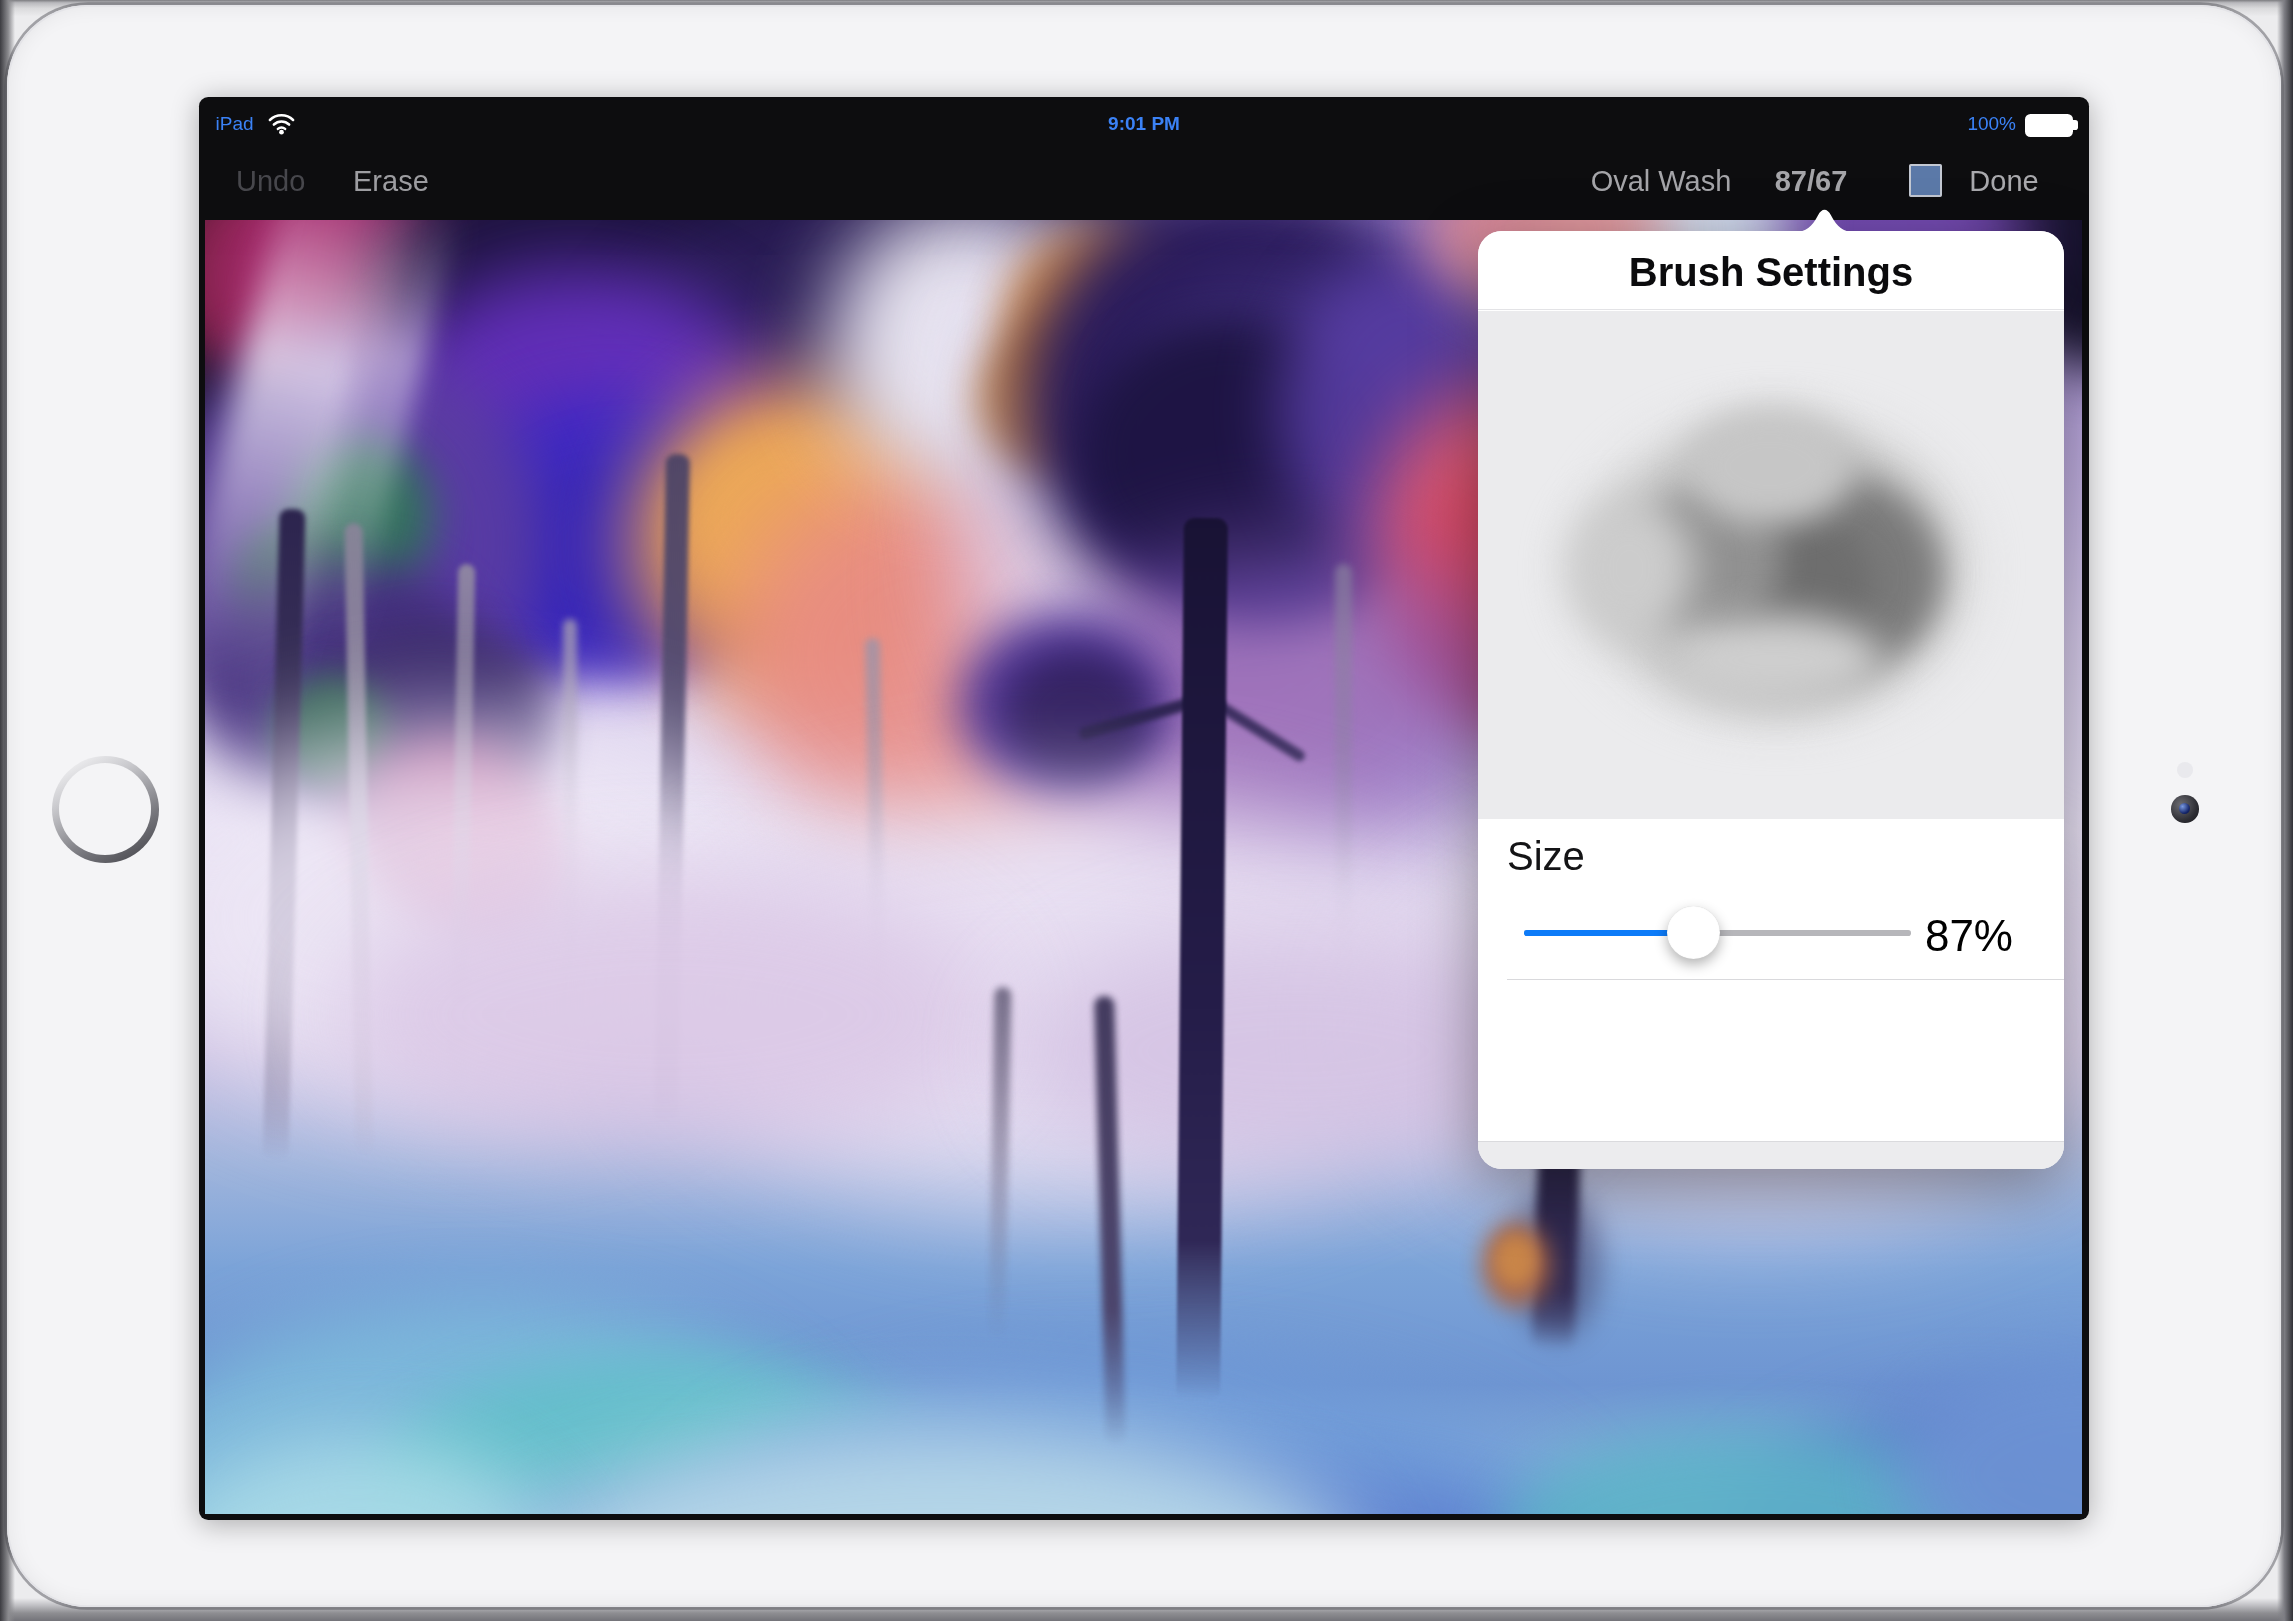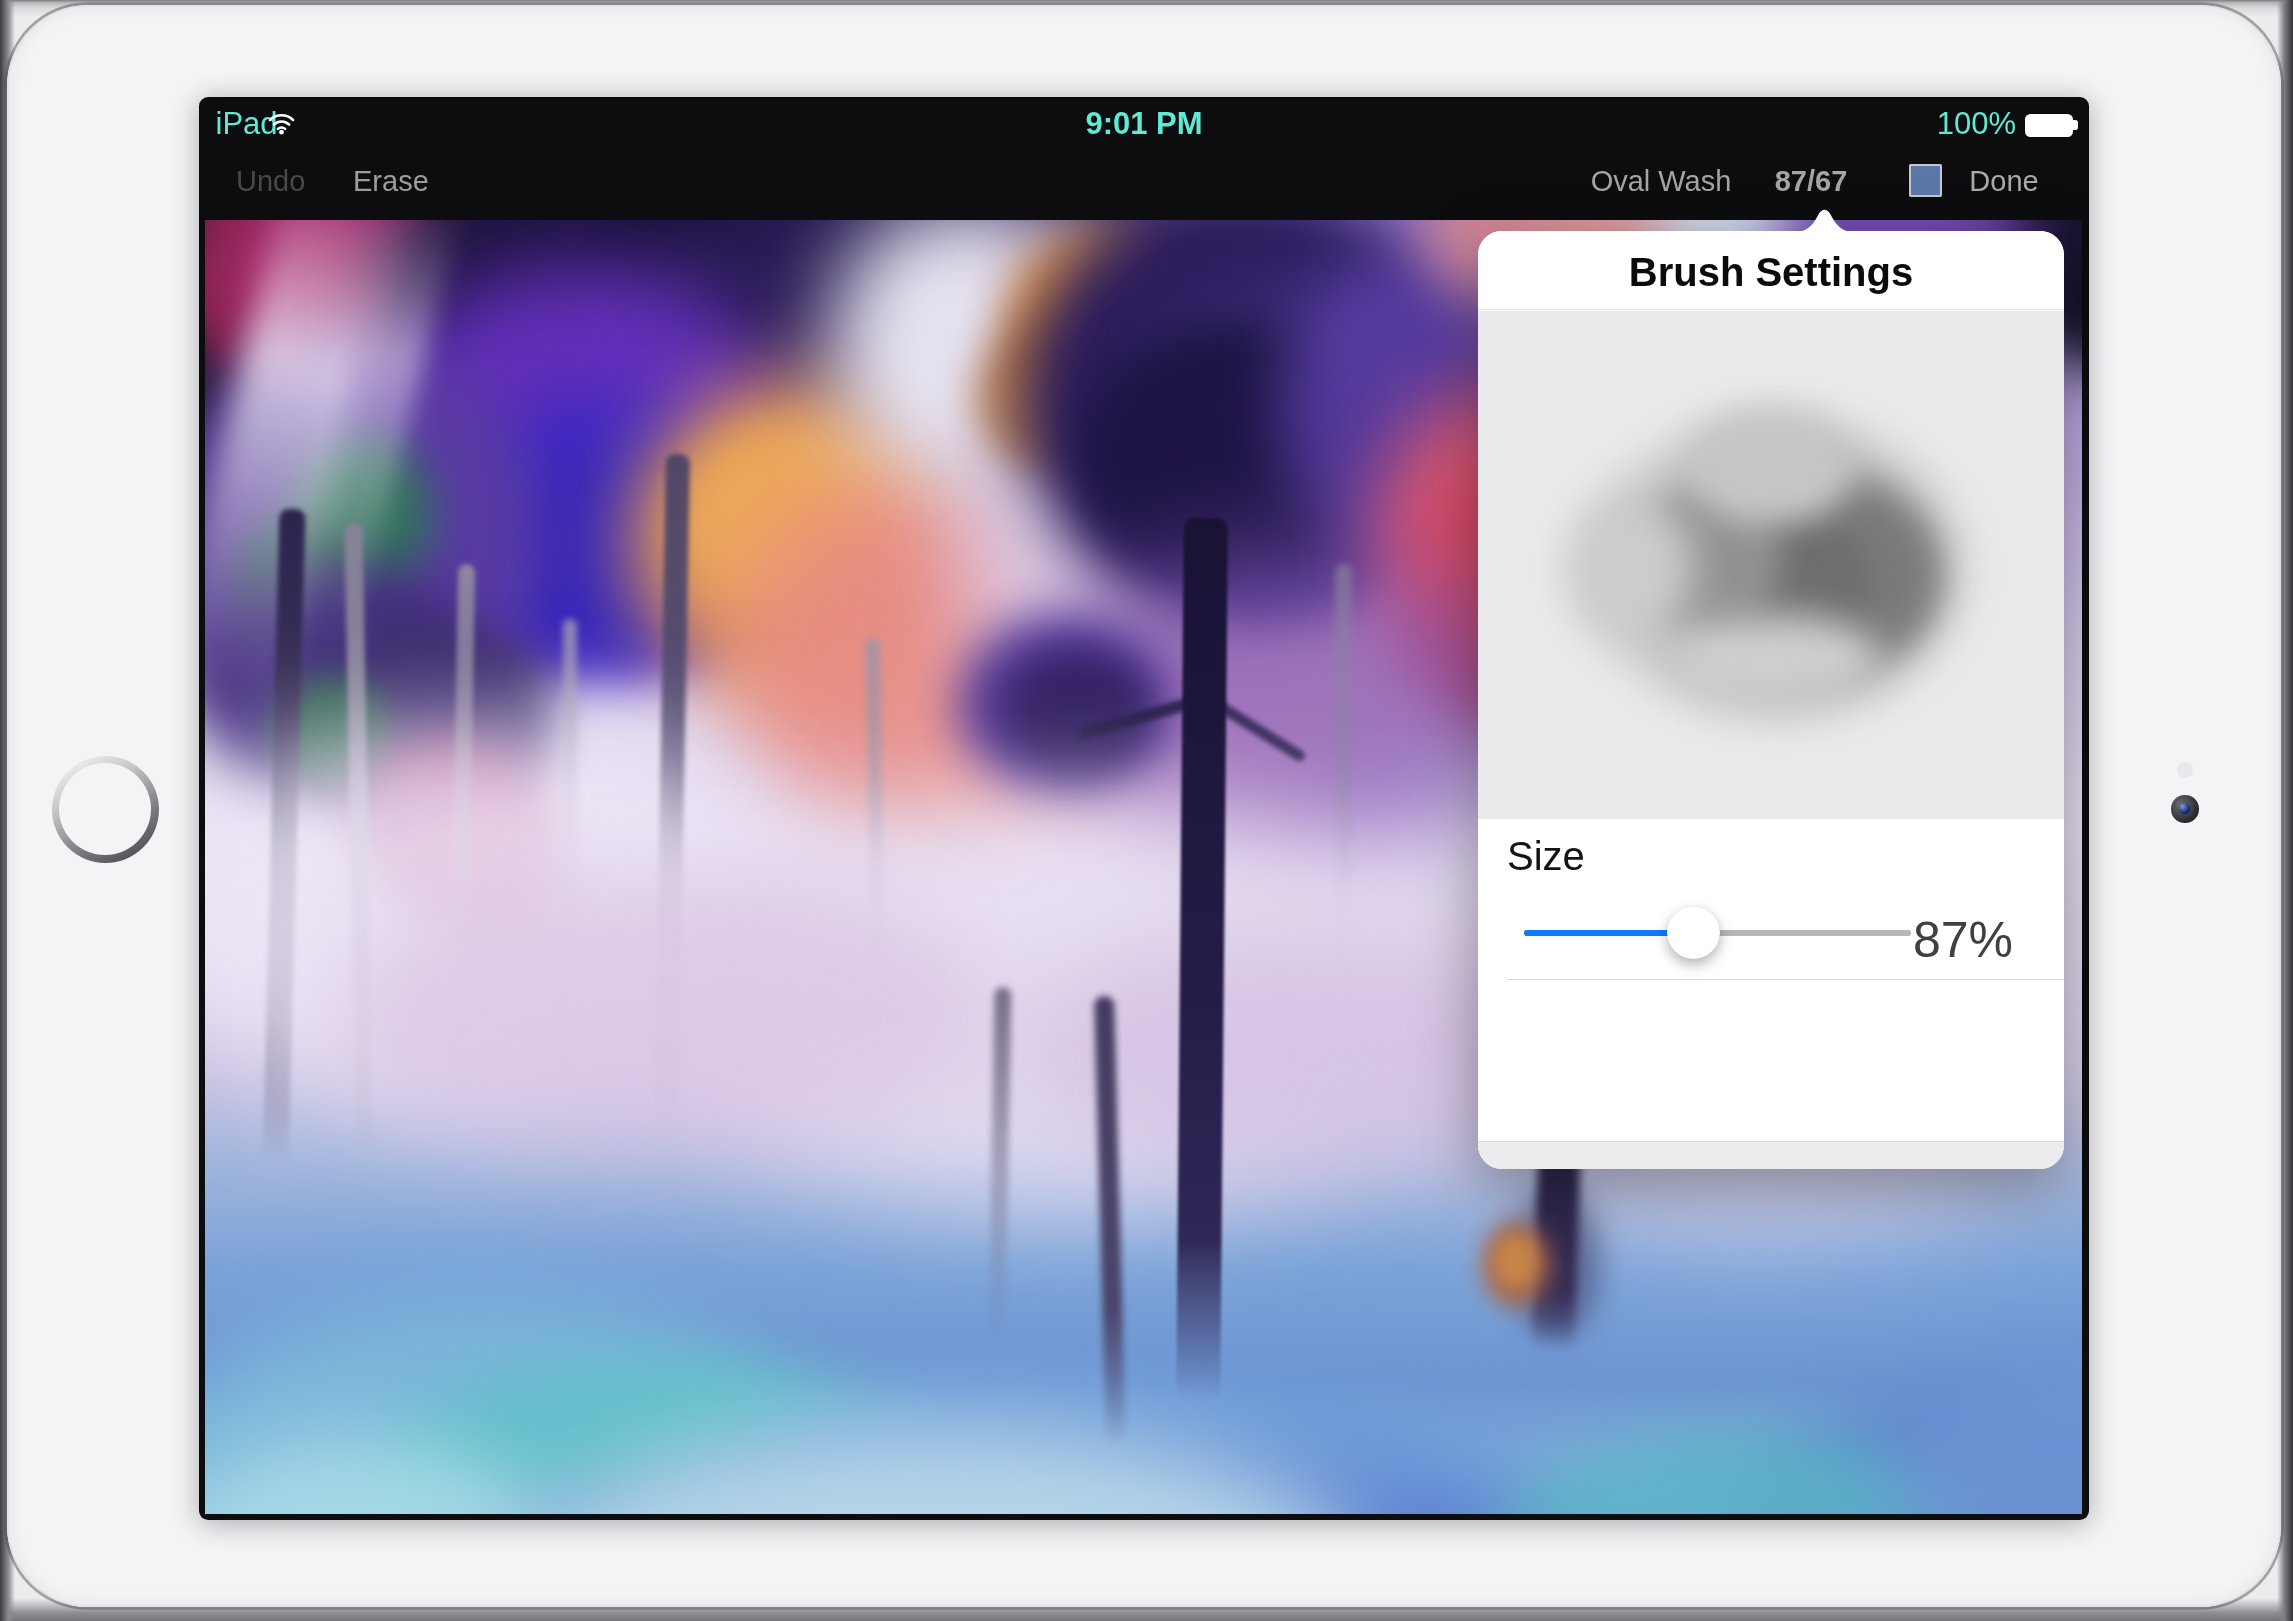--- a/index.html
+++ b/index.html
@@ -23,21 +23,21 @@
   
   #sensor{position:absolute;left:2177px;top:762px;width:15.6px;height:15.6px;border-radius:50%;background:#e9e9ed;}
   #camera{position:absolute;left:2171px;top:795px;width:27.5px;height:27.5px;border-radius:50%;
     background:radial-gradient(circle at 35% 35%,#6d6d73,#2e2e34 62%,#17171b);}
   #camera .lens{position:absolute;left:8.3px;top:8.3px;width:11px;height:11px;border-radius:50%;
     background:radial-gradient(circle at 32% 32%,#7a9ae0,#15266a 65%,#0a1340);}
   
   #screen{position:absolute;left:199px;top:97px;width:1890px;height:1423px;border-radius:9.2px;
     background:#0d0d0f;overflow:hidden;box-shadow:0 3.7px 27.5px rgba(0,0,0,.3);}
   
-  .status-item{position:absolute;color:#5eead4;font-size:31px;line-height:26px;top:13.8px;white-space:nowrap;}
+  .status-item{position:absolute;color:#3b82f6;font-size:19px;line-height:26px;top:13.8px;white-space:nowrap;}
   #carrier{left:16.5px;}
   #status-time{left:0;width:100%;text-align:center;font-weight:bold;}
   #battery-pct{right:73px;}
   #wifi-icon{position:absolute;left:68px;top:15.6px;}
   #battery-icon{position:absolute;right:16.5px;top:16.5px;width:48px;height:23px;border-radius:5.5px;background:#fff;}
   #battery-icon::after{content:"";position:absolute;right:-5.5px;top:6.4px;width:4.6px;height:10px;
     border-radius:0 2.8px 2.8px 0;background:#fff;}
   
   .tb{position:absolute;top:66px;height:37px;line-height:37px;font-size:29px;white-space:nowrap;}
   #undo-btn{left:37px;color:#47474c;}
@@ -59,21 +59,21 @@
     background:#fff;box-shadow:0 18.4px 64px rgba(0,0,0,.38);padding-left:24px;}
   #popover-tail{position:absolute;left:317px;top:-26px;}
   #pop-header{position:absolute;left:0;top:0;width:100%;height:79px;border-bottom:0.9px solid #e3e3e6;
     border-radius:24px 24px 0 0;background:#fff;}
   #pop-title{width:100%;height:79px;line-height:83px;text-align:center;font-size:40px;font-weight:bold;color:#0b0b0d;}
   #pop-preview{position:absolute;left:0;top:80px;width:100%;height:508px;background:#ebebed;overflow:hidden;}
   .pop-row{position:absolute;left:0;width:100%;height:161px;background:#fff;}
   #row-size{top:588px;}
   #row-opacity{top:749px;}
   .pop-label{position:absolute;left:29px;top:14.7px;font-size:40px;color:#141416;}
-  .pop-value{position:absolute;right:51px;top:92px;width:165px;text-align:right;font-size:50px;color:#404040;}
+  .pop-value{position:absolute;right:51px;top:92px;width:165px;text-align:right;font-size:44px;color:#000000;}
   .slider-track{position:absolute;left:46px;top:111px;width:387px;height:5.5px;border-radius:2.8px;background:#b6b6ba;}
   .slider-fill{position:absolute;left:0;top:0;height:5.5px;border-radius:2.8px;background:#0d7bf8;}
   #size-fill{width:170px;}
   #opacity-fill{width:250px;}
   .slider-knob{position:absolute;top:87px;width:53px;height:53px;border-radius:50%;background:#fff;
     box-shadow:0 5.5px 13px rgba(0,0,0,.30), inset 0 0 0.9px rgba(0,0,0,.2);}
   #size-knob{left:189px;}
   #opacity-knob{left:269px;}
   #pop-divider{position:absolute;left:29px;right:0;top:748px;height:0.9px;background:#d9d9dc;}
   #pop-footer{position:absolute;left:0;bottom:0;width:100%;height:28.5px;background:#ececee;

